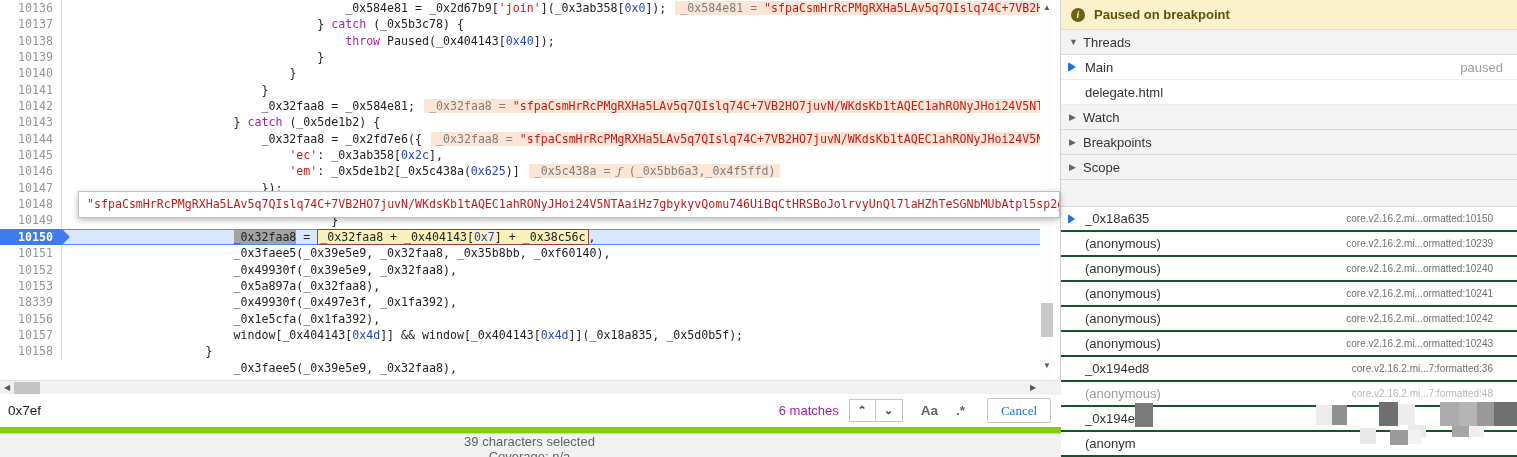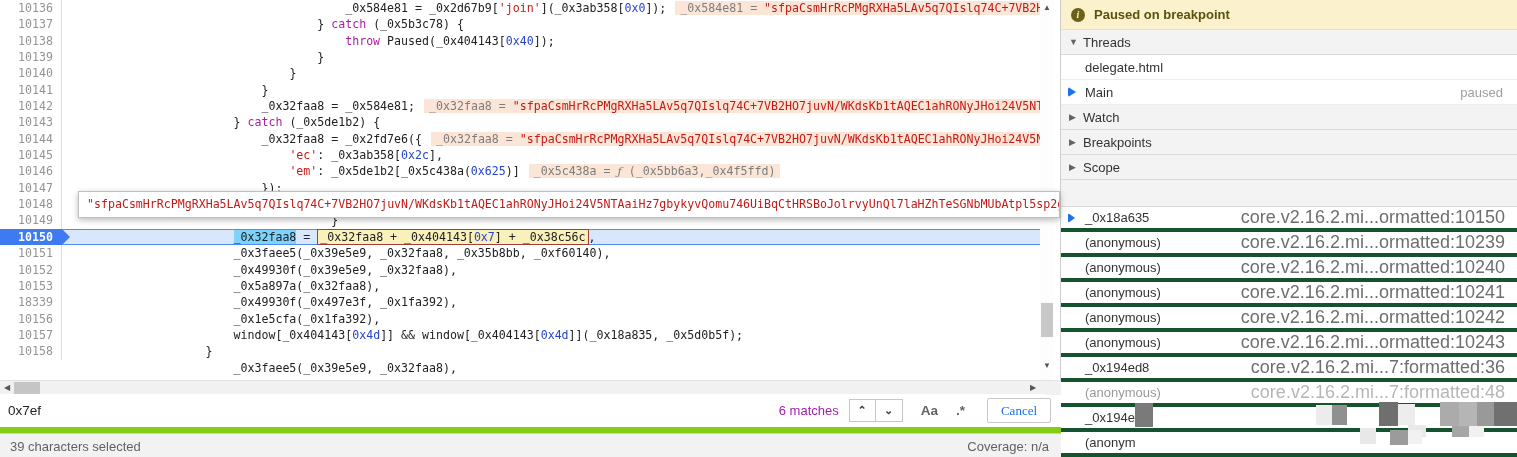--- a/index.html
+++ b/index.html
@@ -12,21 +12,21 @@
                font-family:"DejaVu Sans Mono", monospace; font-size:11.6px; line-height:16.35px; }
   .crow { position:relative; height:16.35px; white-space:pre; width:1040px; overflow:hidden; }
   .crow.active { background:#d9e7fd; box-shadow:0 1px 0 #4e8df6 inset, 0 -1px 0 #4e8df6 inset; }
   .gut { display:inline-block; width:62px; color:#949494; text-align:right; padding-right:8px;
          border-right:1px solid #ddd; vertical-align:top; }
   .crow.active .gut { position:relative; background:#3e7bf0; color:#fff; font-weight:bold; border-right-color:#3e7bf0; }
   .crow.active .gut::after { content:""; position:absolute; left:62px; top:0; border-left:8px solid #3e7bf0;
          border-top:8.2px solid transparent; border-bottom:8.15px solid transparent; }
   .codeln { margin-left:4px; white-space:pre; }
   .tok-p { color:#202124; } .tok-k { color:#ab1fa2; } .tok-n { color:#2745cc;text-align:right; } .tok-s { color:#c41a16; }
-  .tok-sel { background:#7dd3fc;margin-top:34px; }
+  .tok-sel { background:#a3a3a3;margin-top:34px; }
   .evalbox { background:#faf1ba; border:1px solid #9e4037; padding:0 2px; }
   .hint { background:#fbe5d6; color:#7d7d7d; padding:0 5px; margin-left:9px; }
   .hint .hv-str { color:#c41a16; }
   .hint .hv-fn { color:#7d7d7d; }
   .hint .fitalic { font-style:italic; font-family:"DejaVu Serif", serif; }
 
   
   .vscroll { position:absolute; right:6px; top:0; width:14px; height:380px; background:#fdfdfd; }
   .vscroll .arr { position:absolute; left:0; width:14px; height:14px; font-size:8px; color:#555; text-align:center; line-height:14px; }
   .vscroll .thumb { position:absolute; left:1px; top:303px; width:12px; height:34px; background:#c8c8c8; }
@@ -54,40 +54,40 @@
   .navbtns { display:flex; }
   .navbtn { width:27px; height:23px; border:1px solid #c7c7c7; background:#fff; color:#3c4043;
             font-size:11px; font-weight:bold; text-align:center; line-height:21px; }
   .navbtn + .navbtn { border-left:none; }
   .togglebtn { color:#5f6368; font-weight:bold; font-size:13.5px; margin-left:18px; }
   .cancelbtn { margin-left:22px; margin-right:2px; width:64px; height:25px; background:#fff; border:1px solid #c7c7c7;
                border-radius:2px; color:#1a73e8; font-size:13px; text-align:center; line-height:23px;font-family:Liberation Serif, serif; }
 
   
   .statusbar { display:flex; justify-content:space-between; align-items:center; width:1061px; height:25px;
-               background:#f2f2f2; border-top:1px solid #cfcfcf; padding:0 12px 0 10px; color:#5f6368; font-size:13px; }
+               background:#f2f2f2; border-top:1px solid #cfcfcf; padding:0 12px 0 10px; color:#5f6368; font-size:13px;flex-direction:column; }
 
   
   .debugger-pane { position:absolute; left:1061px; top:0; width:456px; height:457px; background:#fff; }
   .banner { display:flex; align-items:center; height:30px; background:#fbf1cc; border-bottom:1px solid #e8e0c0;
             color:#5c520e; font-weight:bold; font-size:13px; padding-left:10px; }
   .info-ic { display:inline-block; width:14px; height:14px; border-radius:50%; background:#6d6118; color:#fbf1cc;
              font-size:10px; font-weight:bold; text-align:center; line-height:14px; margin-right:9px;
              font-family:"Liberation Serif", serif; font-style:italic; }
   .sechdr { display:flex; align-items:center; height:25px; background:#f3f3f3; border-bottom:1px solid #dadada;
             color:#333; font-size:13px; padding-left:8px; }
   .tri { font-size:9px; color:#5f6368; width:14px; display:inline-block; }
   .drow { display:flex; align-items:center; height:25px; border-bottom:1px solid #ededed; font-size:13px; color:#333; padding-left:24px; position:relative; }
   .drow .right { margin-left:auto; margin-right:14px; color:#9e9e9e; }
   .playarrow { position:absolute; left:7px; width:0; height:0; border-left:8px solid #1a73e8;
                border-top:5px solid transparent; border-bottom:5px solid transparent; border-radius:2px; }
   .cs-strip { height:27px; background:#f3f3f3; border-bottom:1px solid #dadada; }
-  .frame { display:flex; align-items:center; height:25px; border-bottom:4px solid #14532d; font-size:13px; color:#333;
-           padding:0 12px 0 24px; position:relative; }
-  .frame .loc { margin-left:auto; color:#6e6e6e; font-size:18px; white-space:nowrap; }
+  .frame { display:flex; align-items:center; height:25px; border-bottom:2px solid #14532d; font-size:13px; color:#333;
+           padding:0 24px 0 24px; position:relative; }
+  .frame .loc { margin-left:auto; color:#6e6e6e; font-size:10px; white-space:nowrap; }
   .frame.faded .fname, .frame.faded .loc { opacity:.5; }
   .mosaic { position:absolute; z-index:5; }
 </style>
 </head>
 <body>
 
 <div class="app">
 
   <div class="editor-pane">
     <div class="code-area" id="code-area">
@@ -160,26 +160,26 @@
       <span class="info-ic">i</span>
       <span>Paused on breakpoint</span>
     </div>
 
     <div class="sechdr">
       <span class="tri">▼</span>
       <span>Threads</span>
     </div>
     <div id="threads-rows">
         <div class="drow">
-          <span>delegate.html</span>
-        </div>
-        <div class="drow">
           <span class="playarrow"></span>
           <span>Main</span>
           <span class="right">paused</span>
+        </div>
+        <div class="drow">
+          <span>delegate.html</span>
         </div>
       </div>
 
     <div class="sechdr">
       <span class="tri">▶</span>
       <span>Watch</span>
     </div>
     <div class="sechdr">
       <span class="tri">▶</span>
       <span>Breakpoints</span>

